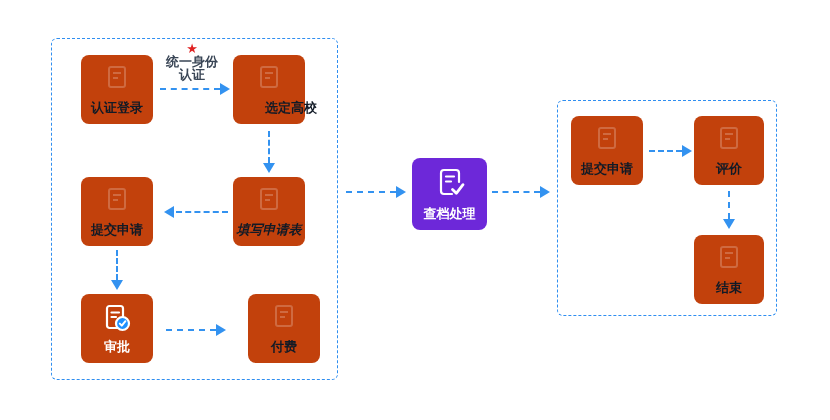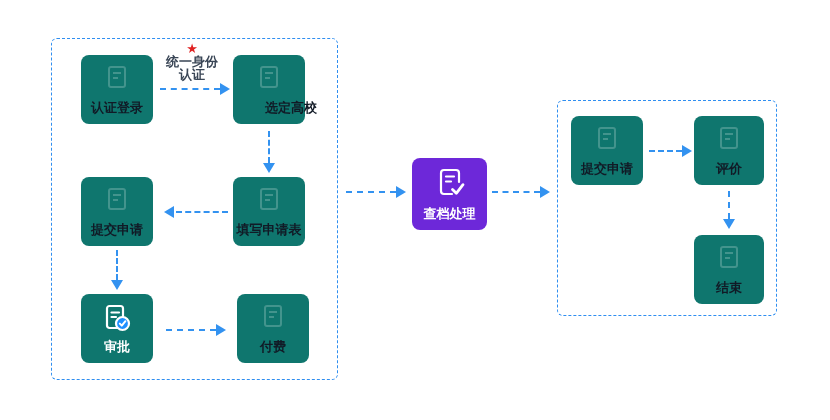--- a/index.html
+++ b/index.html
@@ -10,21 +10,21 @@
   }
   .group{
     position:absolute;
     border:1.5px dashed #2f8ef0;
     border-radius:6px;
     background:transparent;
   }
   .node{
     position:absolute;
     width:72px;height:69px;
-    background:#0f766e;
+    background:#c2410c;
     border-radius:8px;
     display:flex;flex-direction:column;
     align-items:center;justify-content:flex-end;
     padding-bottom:9px;box-sizing:border-box;
   }
   .node.dark{background:#6d28d9;}
   .node .label{
     font-size:13px;font-weight:bold;color:#111a26;
     white-space:nowrap;line-height:14px;
   }
@@ -83,21 +83,21 @@
   <span class="icon">
     <svg width="26" height="26" viewBox="0 0 26 26" fill="none">
       <rect x="5" y="3" width="16" height="20" rx="2" stroke="rgba(255,255,255,0.22)" stroke-width="2"></rect>
       <line x1="9" y1="9" x2="17" y2="9" stroke="rgba(255,255,255,0.22)" stroke-width="2"></line>
       <line x1="9" y1="14" x2="14" y2="14" stroke="rgba(255,255,255,0.22)" stroke-width="2"></line>
     </svg>
   </span>
   <span class="label">提交申请</span>
 </div>
 
-<div class="node" style="left:233px;top:177px;">
+<div class="node" style="left:233px;top:177px;font-style:italic;">
   <span class="icon">
     <svg width="26" height="26" viewBox="0 0 26 26" fill="none">
       <rect x="5" y="3" width="16" height="20" rx="2" stroke="rgba(255,255,255,0.22)" stroke-width="2"></rect>
       <line x1="9" y1="9" x2="17" y2="9" stroke="rgba(255,255,255,0.22)" stroke-width="2"></line>
       <line x1="9" y1="14" x2="14" y2="14" stroke="rgba(255,255,255,0.22)" stroke-width="2"></line>
     </svg>
   </span>
   <span class="label">填写申请表</span>
 </div>
 
@@ -107,21 +107,21 @@
       <rect x="6" y="3" width="16" height="22" rx="2.5" stroke="#ffffff" stroke-width="2.2"></rect>
       <path d="M10.5 9.5 H18" stroke="#ffffff" stroke-width="2.2" stroke-linecap="round"></path>
       <path d="M10.5 14 H15" stroke="#ffffff" stroke-width="2.2" stroke-linecap="round"></path>
       <circle cx="21.5" cy="20.5" r="6.5" fill="#1e90ff" stroke="#ffffff" stroke-width="2.2"></circle>
       <path d="M18.8 20.6 l2 2 l3.6 -4.4" stroke="#ffffff" stroke-width="2" fill="none" stroke-linecap="round" stroke-linejoin="round"></path>
     </svg>
   </span>
   <span class="label light">审批</span>
 </div>
 
-<div class="node" style="left:237px;top:294px;">
+<div class="node" style="left:248px;top:294px;">
   <span class="icon">
     <svg width="26" height="26" viewBox="0 0 26 26" fill="none">
       <rect x="5" y="3" width="16" height="20" rx="2" stroke="rgba(255,255,255,0.22)" stroke-width="2"></rect>
       <line x1="9" y1="9" x2="17" y2="9" stroke="rgba(255,255,255,0.22)" stroke-width="2"></line>
       <line x1="9" y1="14" x2="14" y2="14" stroke="rgba(255,255,255,0.22)" stroke-width="2"></line>
     </svg>
   </span>
   <span class="label">付费</span>
 </div>
 

